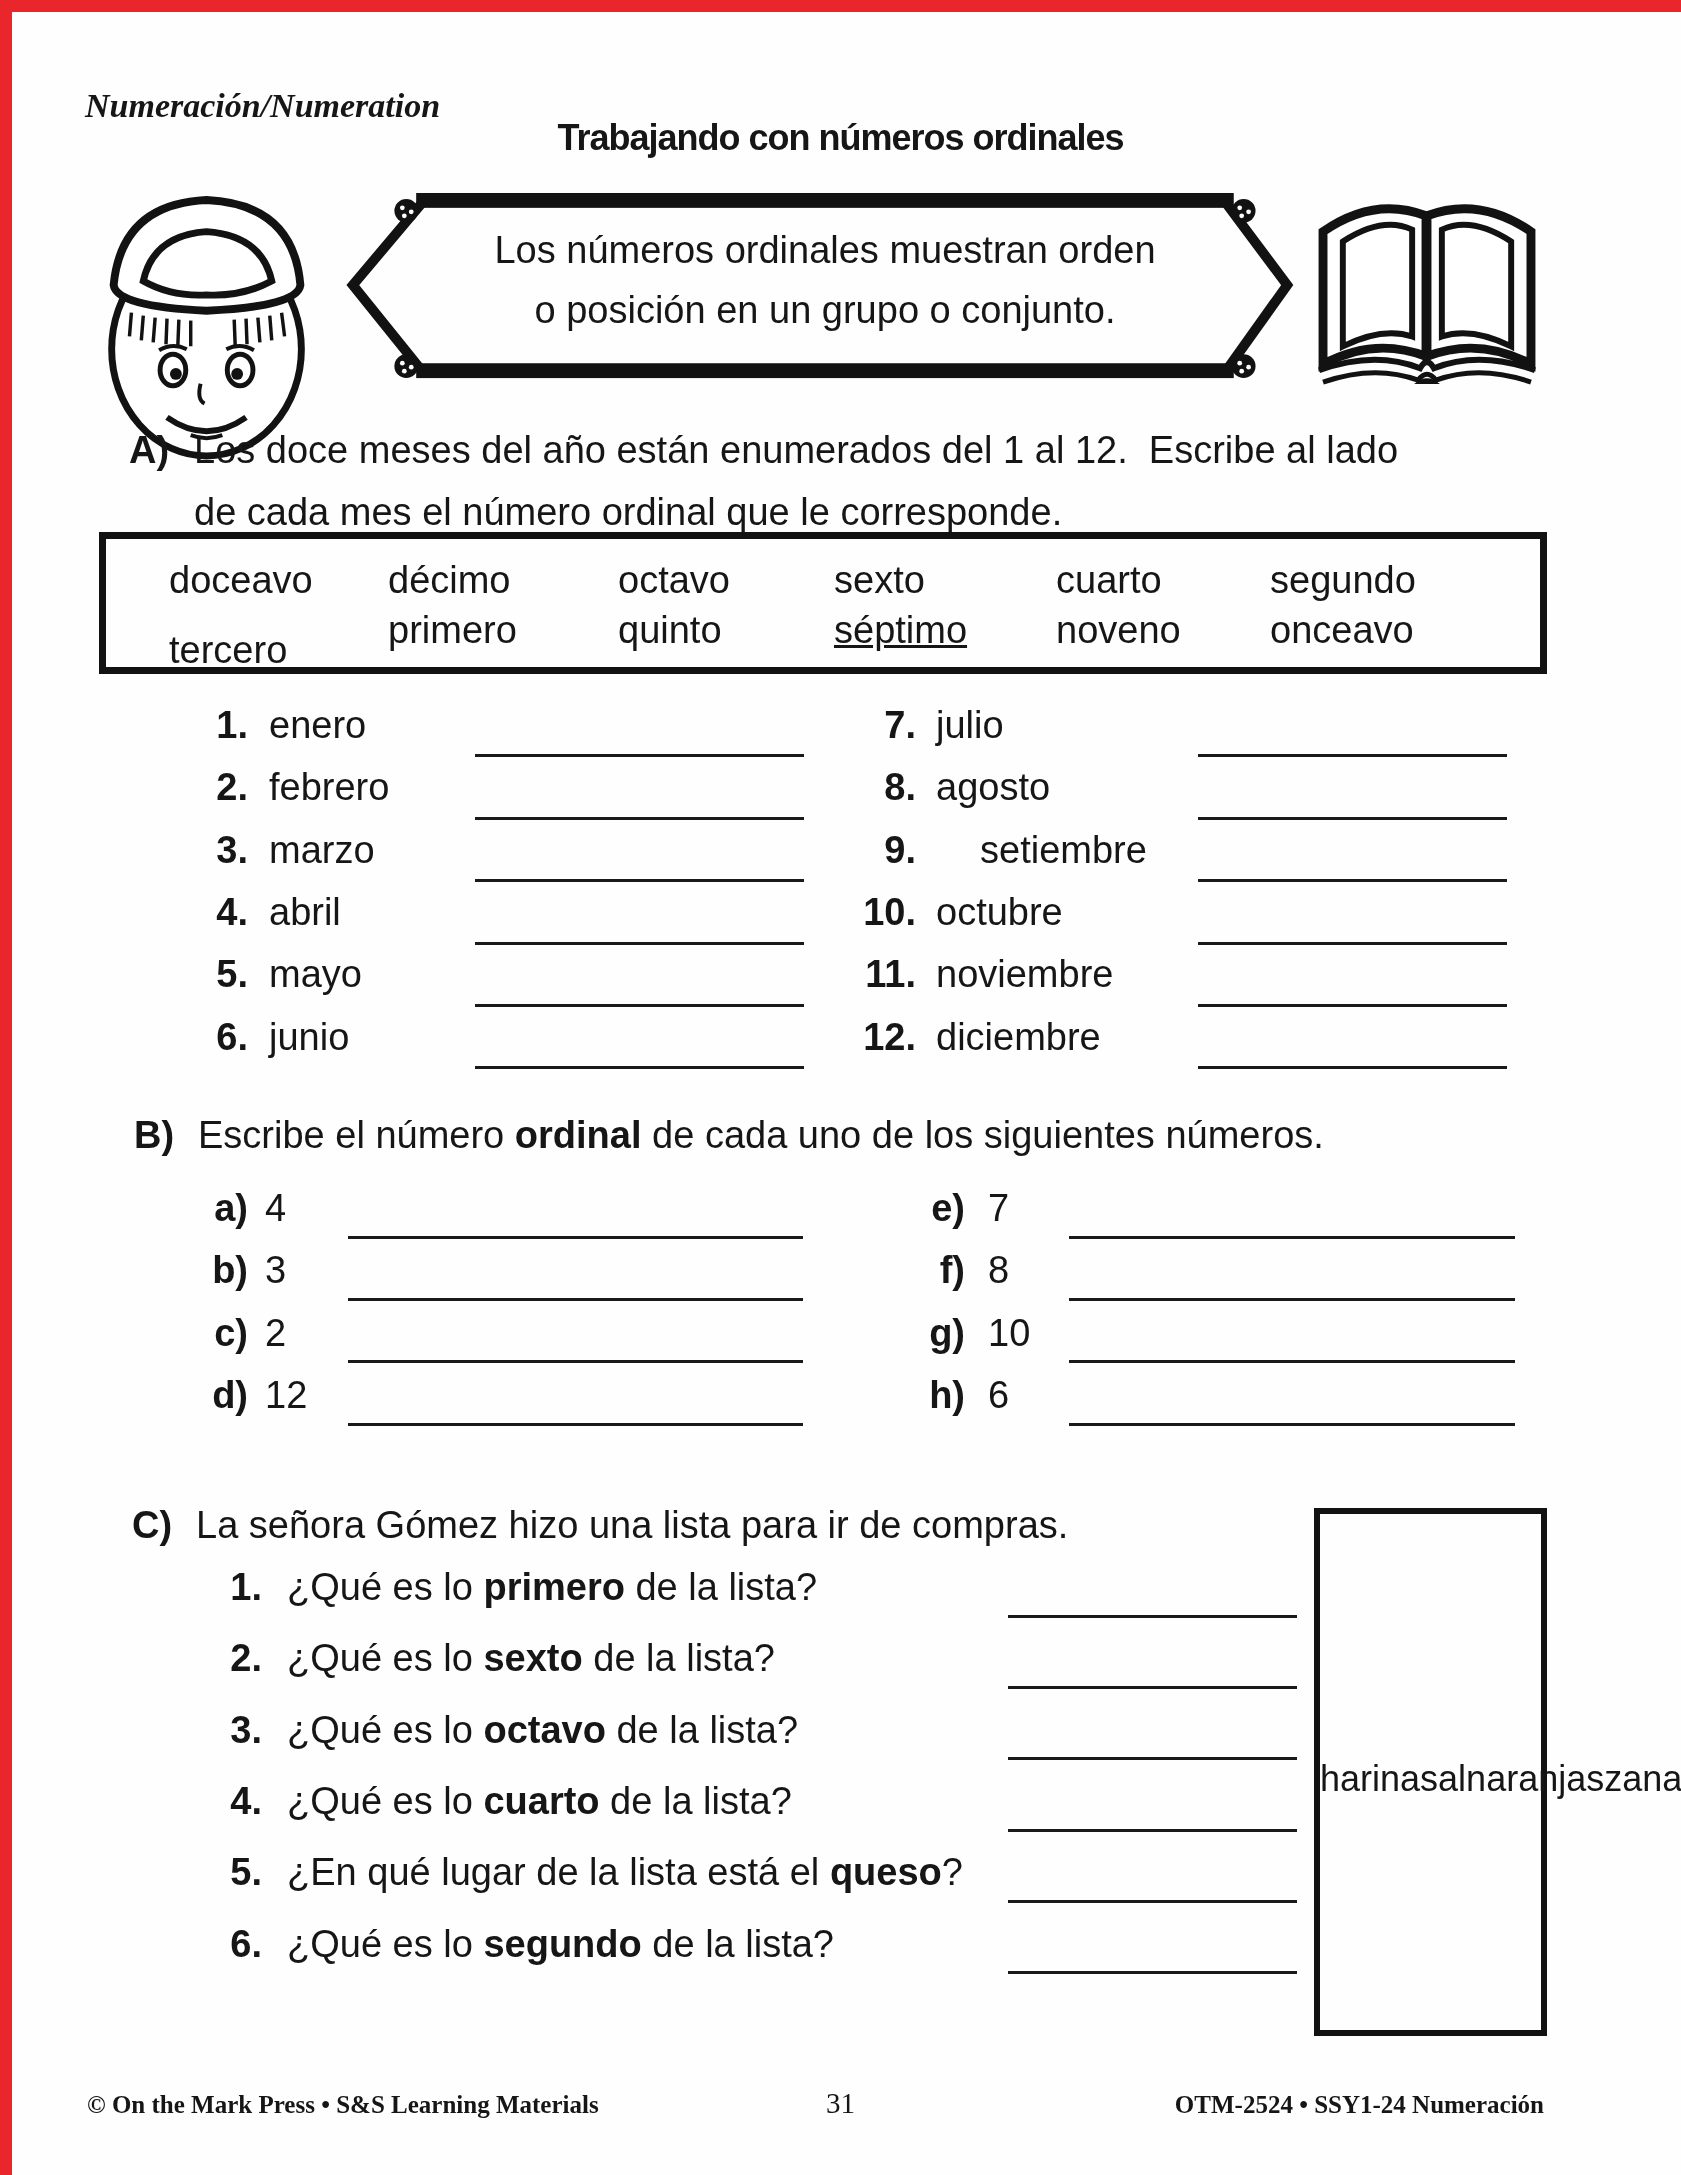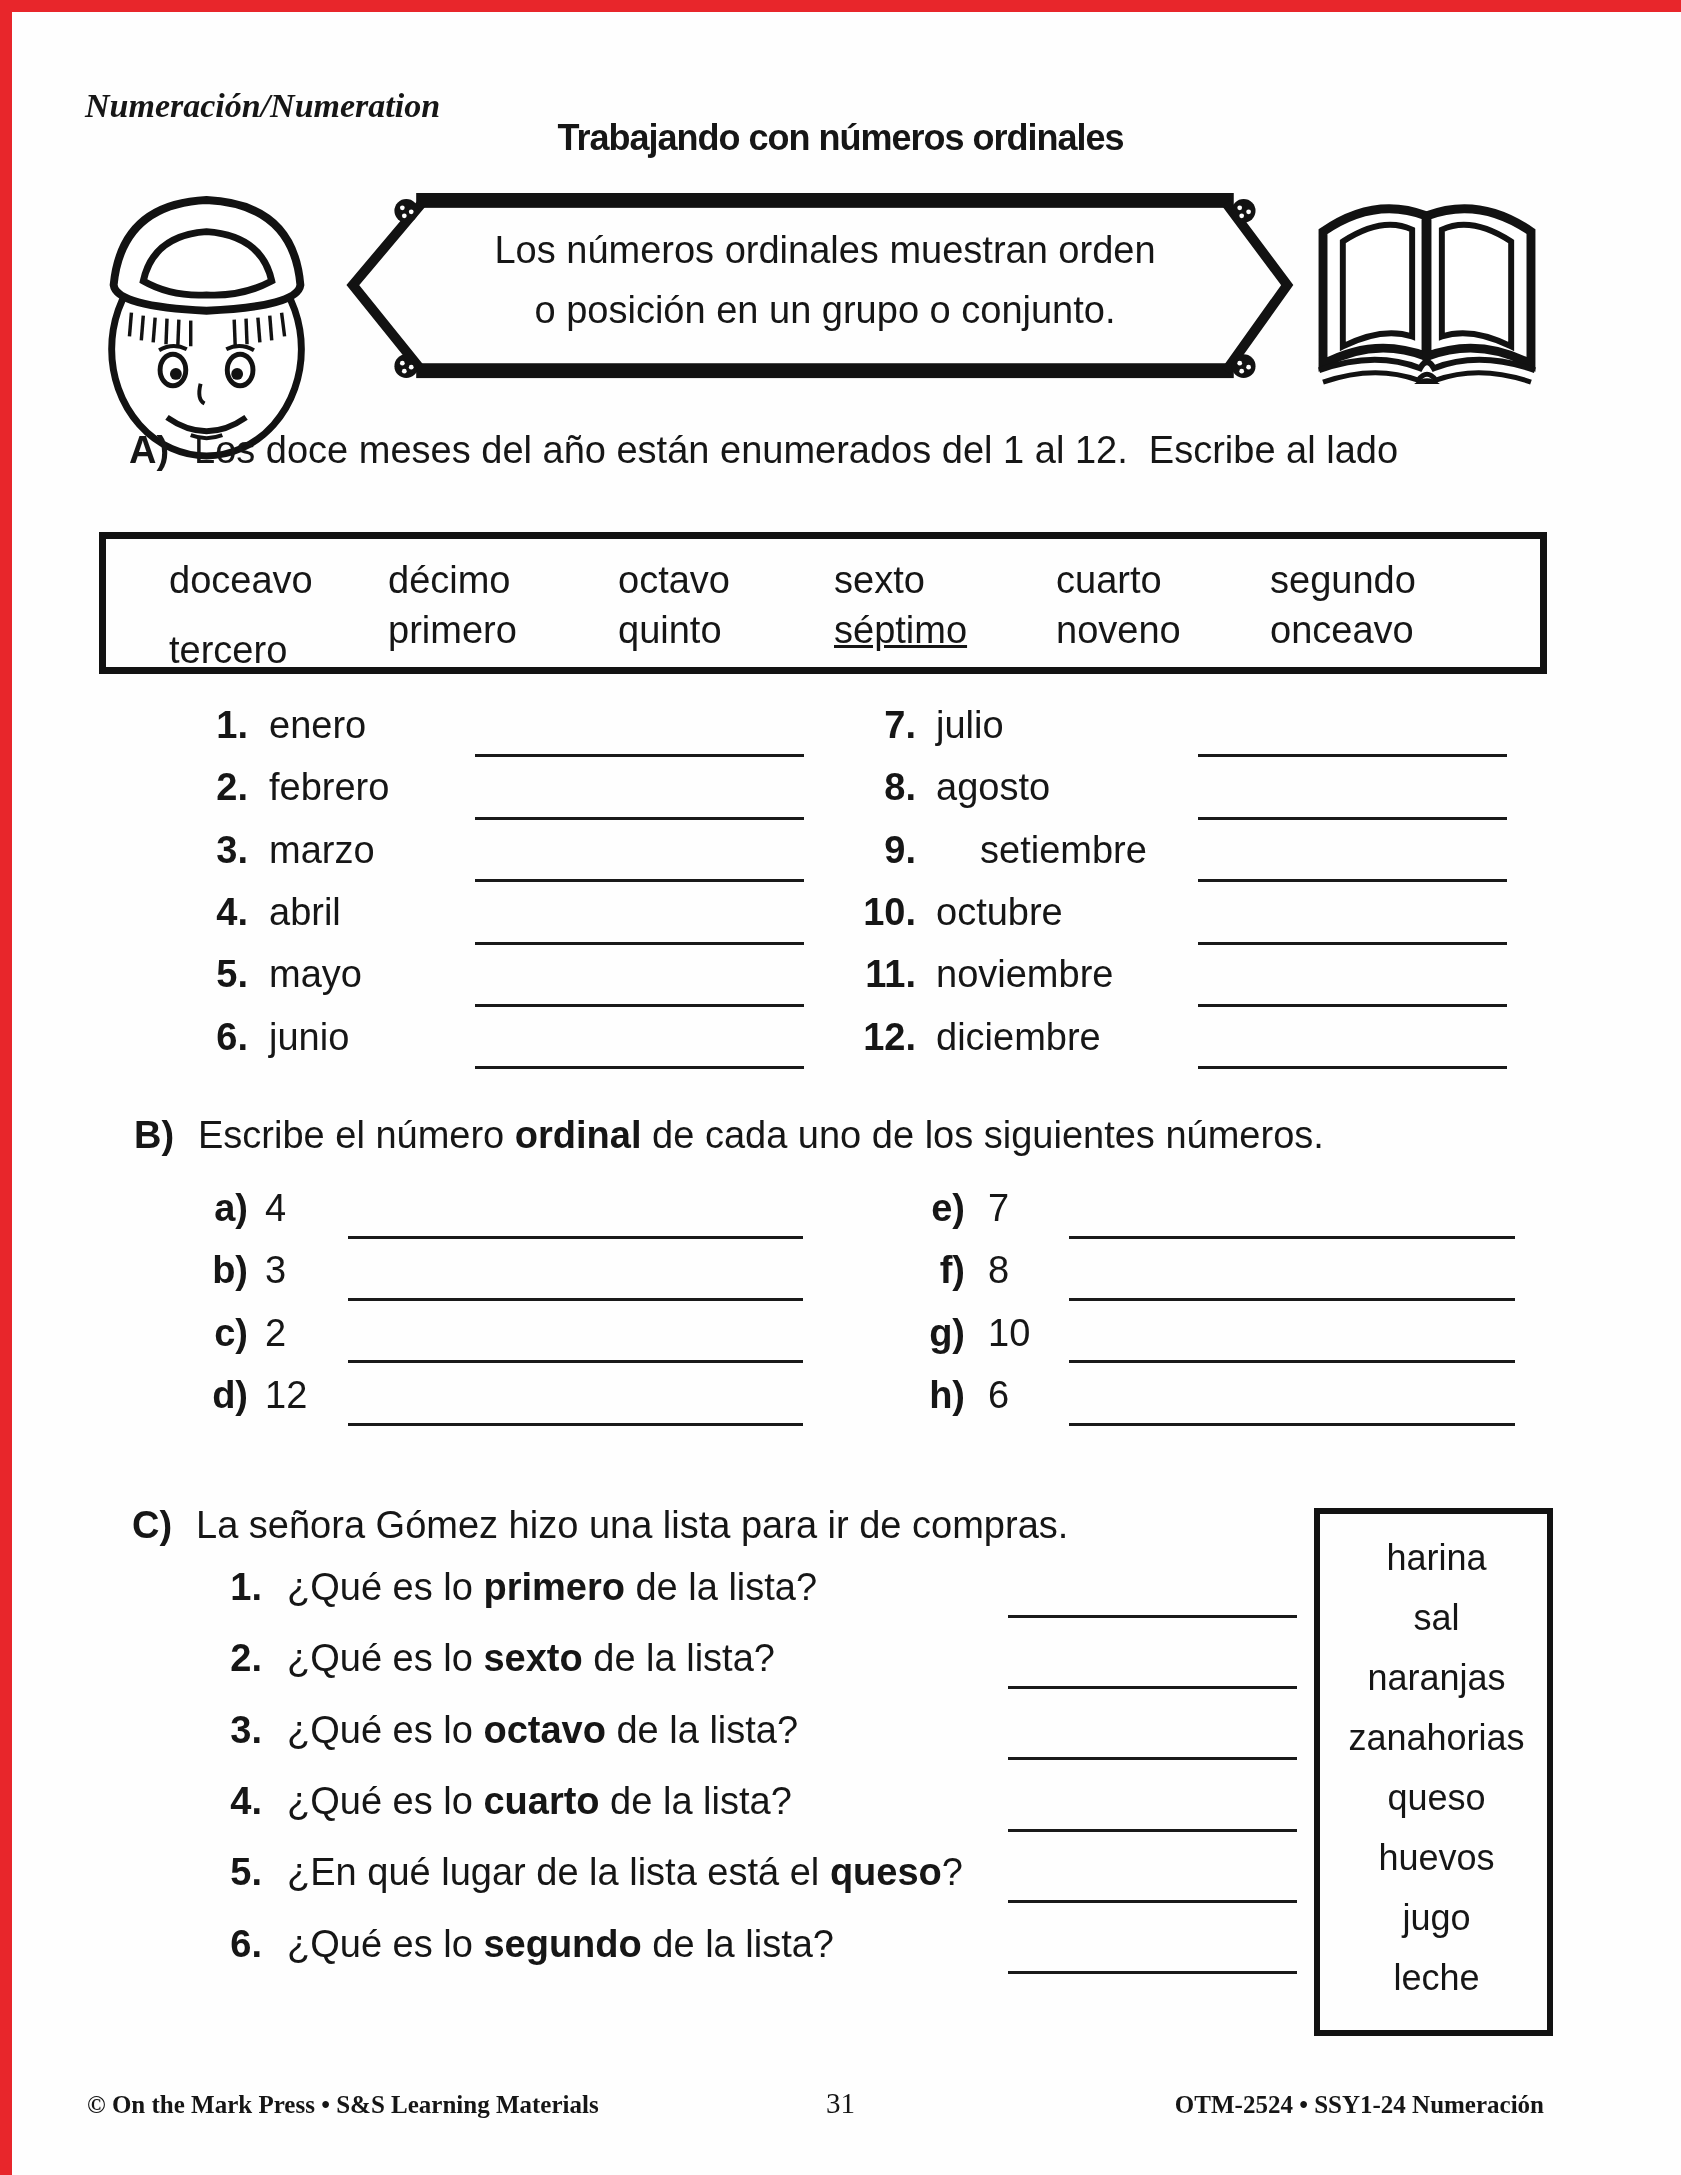--- a/index.html
+++ b/index.html
@@ -10,22 +10,22 @@
   .serif{font-family:"Liberation Serif",serif;}
   .tag{font-size:34px;font-weight:bold;font-style:italic;}
   .title{width:1681px;text-align:center;font-size:36px;font-weight:bold;letter-spacing:-1px;}
   .bannertxt{left:416px;width:818px;text-align:center;font-size:38px;line-height:40px;}
   .body38{font-size:38px;line-height:40px;}
   .pre{white-space:pre-wrap;}
   .bold{font-weight:bold;}
   .num{font-weight:bold;text-align:right;display:inline-block;}
   .line{border-bottom:3px solid #1a1a1a;height:0;}
   .wbox{border:7px solid #121212;}
-  .lbox{border:6px solid #121212;display:flex;flex-direction:column;align-items:center;
-        padding-top:14px;padding-left:6px;}
+  .lbox{border:6px solid #121212;display:flex;flex-direction:row;align-items:center;
+        padding-top:14px;}
   .lbox .itm{font-size:36px;line-height:60px;height:60px;}
   .foot{font-size:25px;font-weight:bold;}
   svg{display:block;}
 </style>
 </head>
 <body>
 
 <div id="page">
 
   <div class="edge" style="left:0;top:0;width:1681px;height:12px;"></div>
@@ -100,20 +100,21 @@
     <path d="M228,42 Q176,6 123,26 L123,168 Q176,148 228,176 Z" fill="#fff" stroke="#121212" stroke-width="9"></path>
     <path d="M38,52 Q78,26 108,40 L108,148 Q78,138 38,158 Z" fill="none" stroke="#121212" stroke-width="6"></path>
     <path d="M208,52 Q168,26 138,40 L138,148 Q168,138 208,158 Z" fill="none" stroke="#121212" stroke-width="6"></path>
     <path d="M14,182 Q70,162 116,180 Q123,168 130,180 Q176,162 232,182" fill="none" stroke="#121212" stroke-width="6"></path>
     <path d="M18,194 Q70,176 114,192 Q123,180 132,192 Q176,176 228,194" fill="none" stroke="#121212" stroke-width="5"></path>
     <path d="M110,196 Q123,184 136,196 Z" fill="#121212"></path>
   </svg>
 
   <div class="abs body38 bold" style="left:129px;top:430px;">A)</div>
   <div class="abs body38 pre" style="left:194px;top:430px;">Los doce meses del año están enumerados del 1 al 12.  Escribe al lado</div>
+  <div class="abs body38" style="left:194px;top:492px;">de cada mes el número ordinal que le corresponde.</div>
 
   <div class="abs wbox" style="left:99px;top:532px;width:1434px;height:128px;"></div>
   <div class="abs body38" style="left:169px;top:560px;">doceavo</div>
   <div class="abs body38" style="left:388px;top:560px;">décimo</div>
   <div class="abs body38" style="left:618px;top:560px;">octavo</div>
   <div class="abs body38" style="left:834px;top:560px;">sexto</div>
   <div class="abs body38" style="left:1056px;top:560px;">cuarto</div>
   <div class="abs body38" style="left:1270px;top:560px;">segundo</div>
   <div class="abs body38" style="left:169px;top:610px;margin-top:20px;">tercero</div>
   <div class="abs body38" style="left:388px;top:610px;">primero</div>

